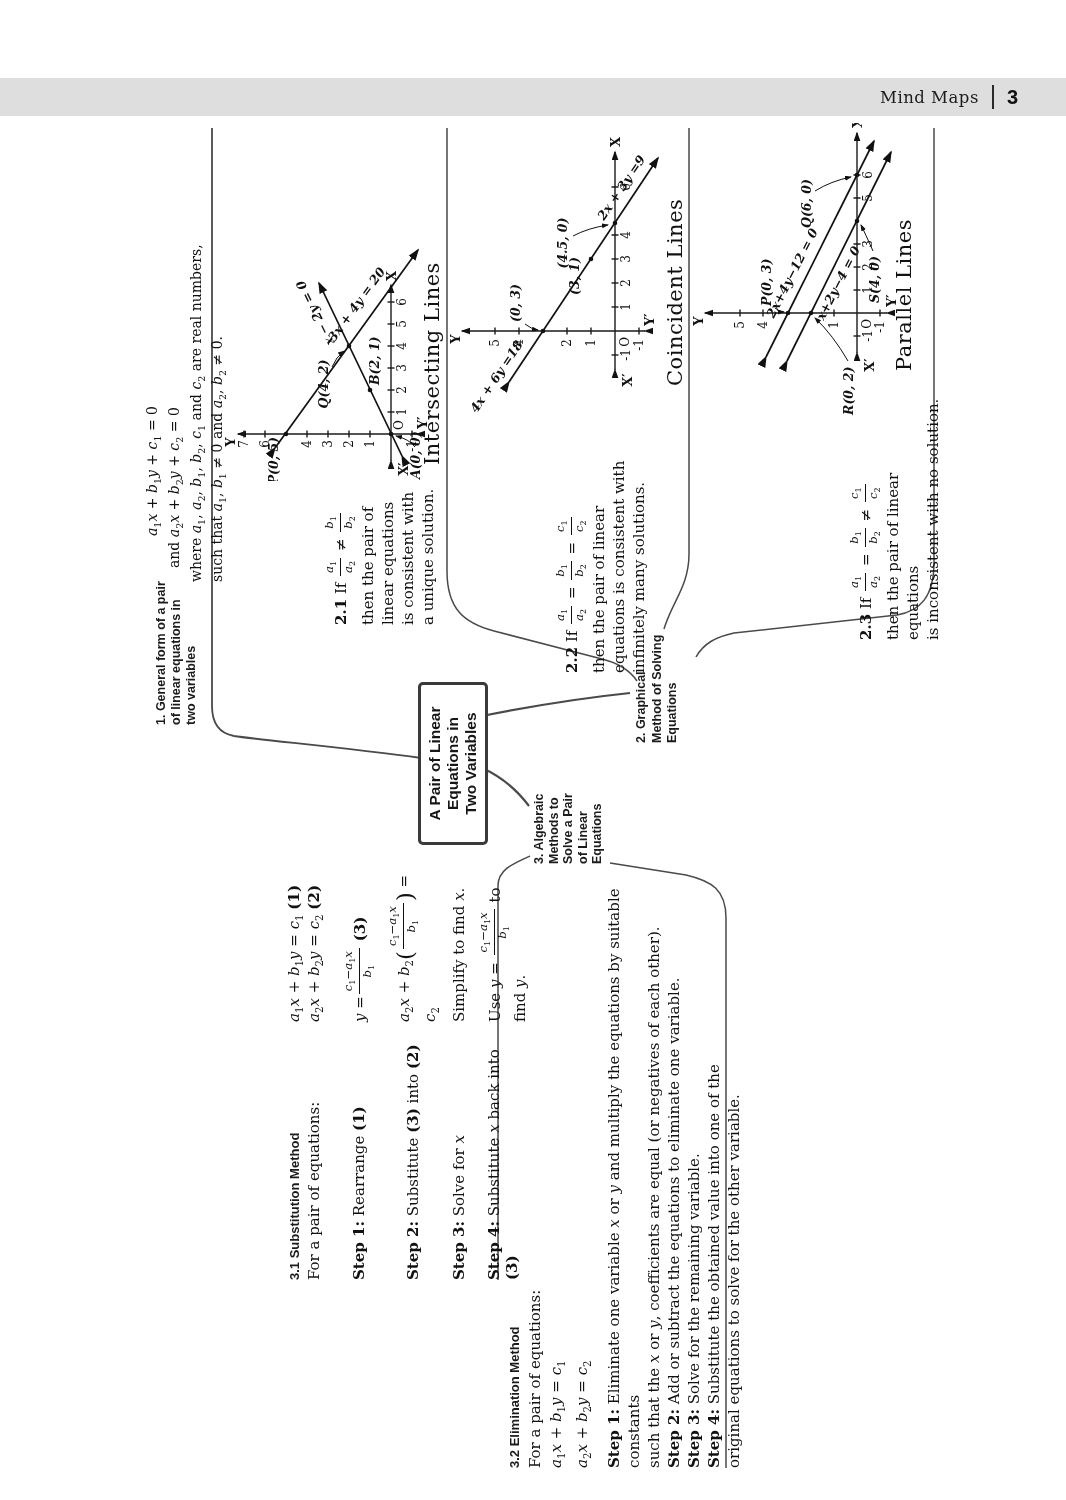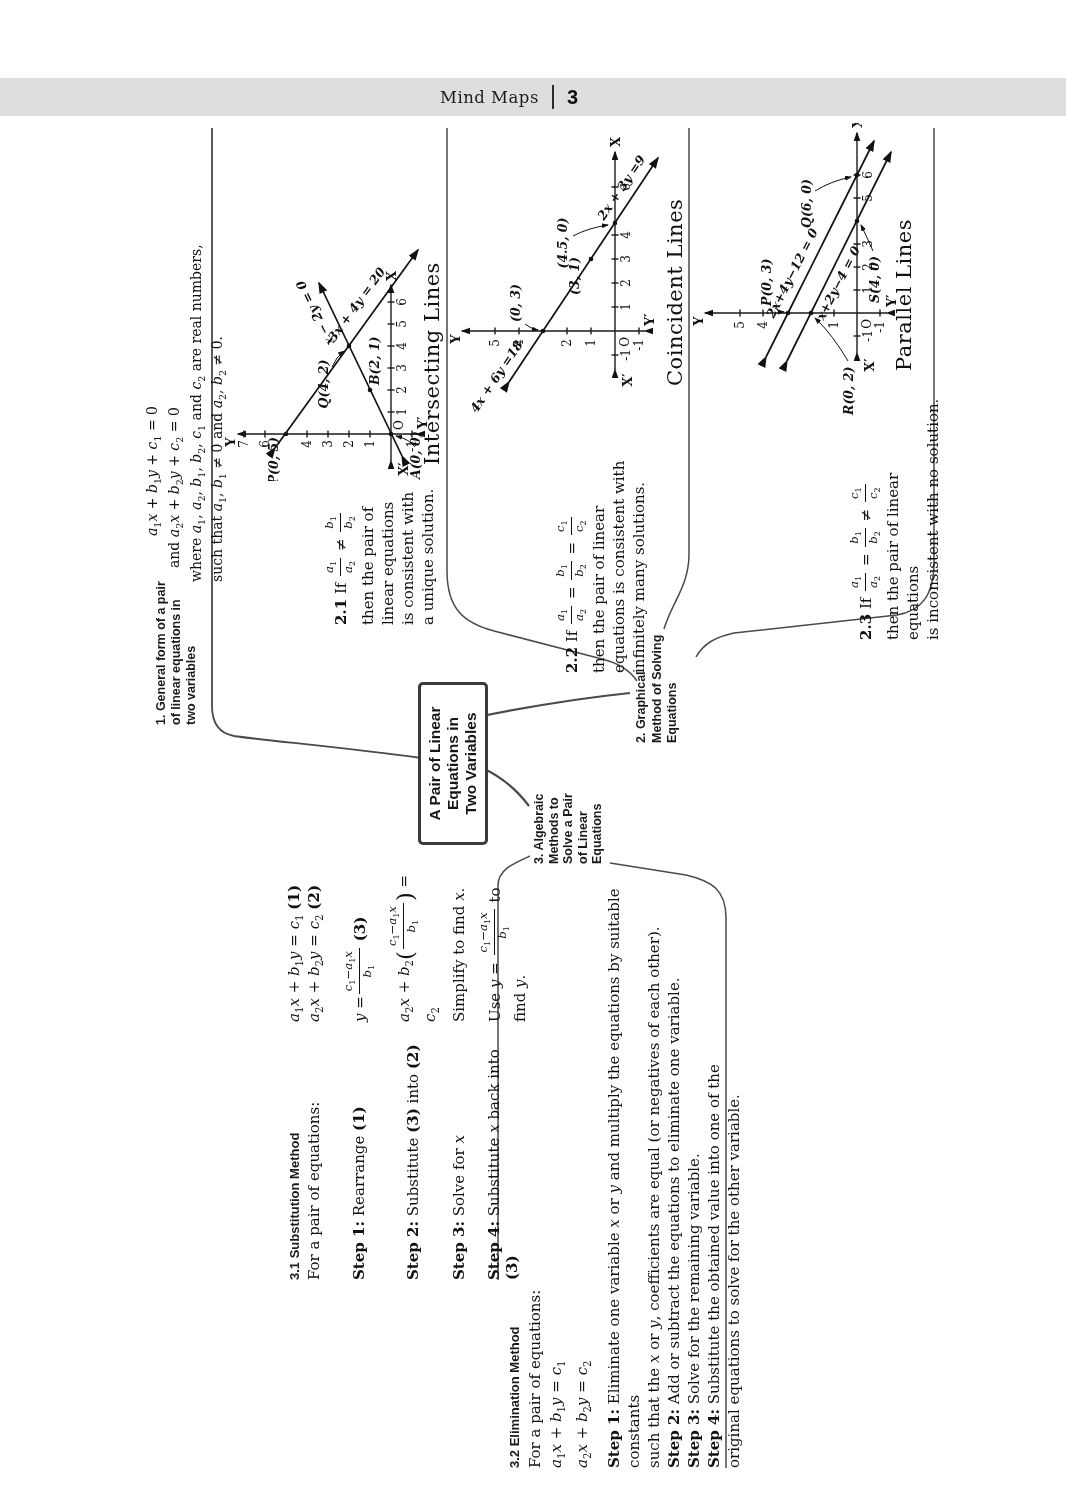--- a/index.html
+++ b/index.html
@@ -1,20 +1,20 @@
 <!DOCTYPE html>
 <html><head>
 <meta charset="utf-8">
 <style>
   html,body{margin:0;padding:0;background:#fff;}
   .page{position:relative;width:1066px;height:1500px;background:#fff;overflow:hidden;
         font-family:"DejaVu Serif",serif;color:#111;}
   
   .header-bar{position:absolute;left:0;top:78px;width:1066px;height:38px;background:#dedede;
-      display:flex;align-items:center;justify-content:center;padding-right:48px;box-sizing:border-box;}
+      display:flex;align-items:center;justify-content:flex-end;padding-right:48px;box-sizing:border-box;}
   .h-title{font-family:"DejaVu Serif",serif;font-size:16.5px;color:#1c1c1c;letter-spacing:.5px;}
   .h-div{width:2px;height:24px;background:#2a2a2a;margin:0 13px;}
   .h-num{font-family:"Liberation Sans",sans-serif;font-weight:bold;font-size:20px;color:#111;}
   
   .map-wrap{position:absolute;left:140px;top:120px;width:1350px;height:840px;
       transform-origin:0 0;transform:rotate(-90deg) translateX(-1350px);}
   .map-wrap>*{position:absolute;}
   .connectors{left:0;top:0;z-index:1;}
   .center-box{left:625px;top:278px;width:157px;height:64px;z-index:3;background:#fff;
       border:3px solid #3a3a3a;border-radius:5px;display:flex;flex-direction:column;justify-content:center;

